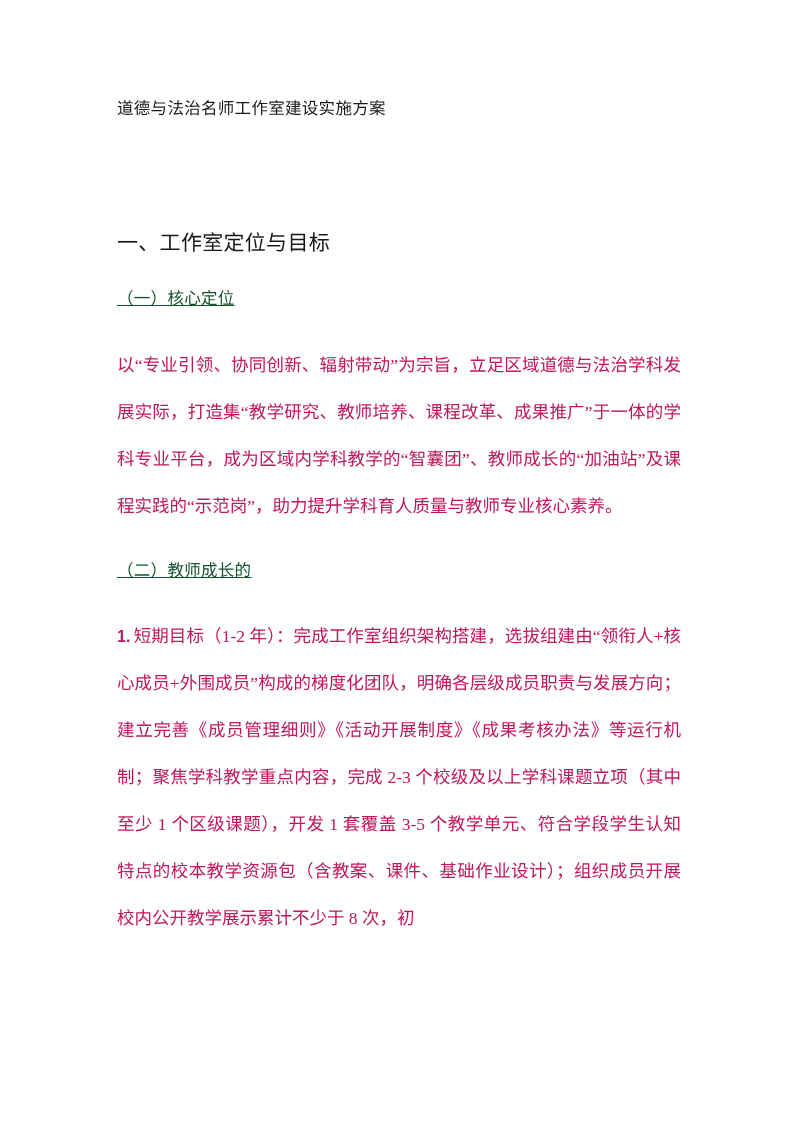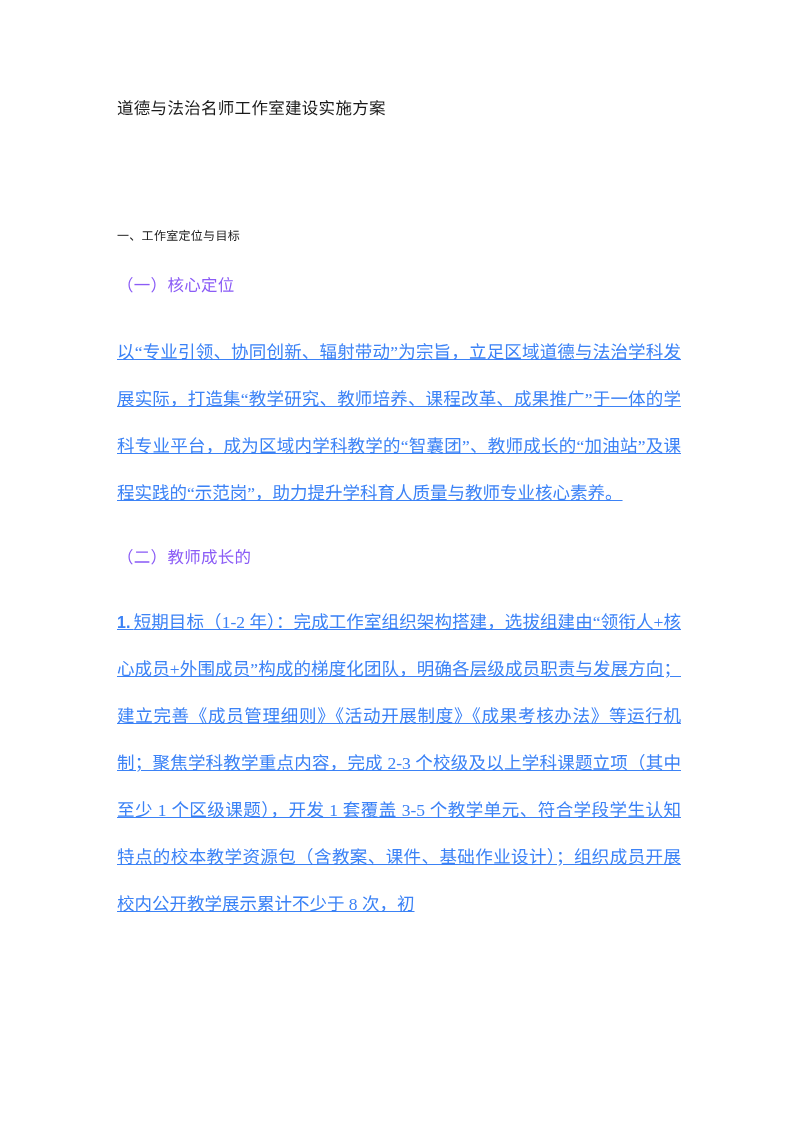--- a/index.html
+++ b/index.html
@@ -32,53 +32,53 @@
     color: #1a1a1a;
     line-height: 1.5;
     letter-spacing: 0.3px;
     margin: 0;
     text-align: left;
   }
 
   
   .h1 {
     font-family: "Liberation Sans", "DejaVu Sans", sans-serif;
-    font-size: 12px;
+    font-size: 21px;
     font-weight: 400;
     color: #1a1a1a;
     line-height: 1.5;
     letter-spacing: 0.3px;
     margin: 0;
     text-align: left;
   }
 
   
   .h2 {
     font-family: "Liberation Sans", "DejaVu Sans", sans-serif;
     font-size: 16.5px;
     font-weight: 400;
-    color: #8b5cf6;
+    color: #14532d;
     line-height: 1.5;
     letter-spacing: 0.3px;
     margin: 0;
     text-align: left;
+    text-decoration: underline;
   }
 
   
   .body-para {
     font-family: "Liberation Serif", "DejaVu Serif", serif;
     font-size: 17.5px;
     font-weight: 400;
-    color: #3b82f6;
+    color: #be185d;
     line-height: 47px;
     margin: 0;
     text-align: justify;
     text-justify: inter-ideograph;
     letter-spacing: 0;
-    text-decoration: underline;
   }
 
   
   .lat {
     font-family: "Liberation Sans", "DejaVu Sans", sans-serif;
     font-size: 16px;
     font-weight: 700;
     letter-spacing: 0;
   }
 

